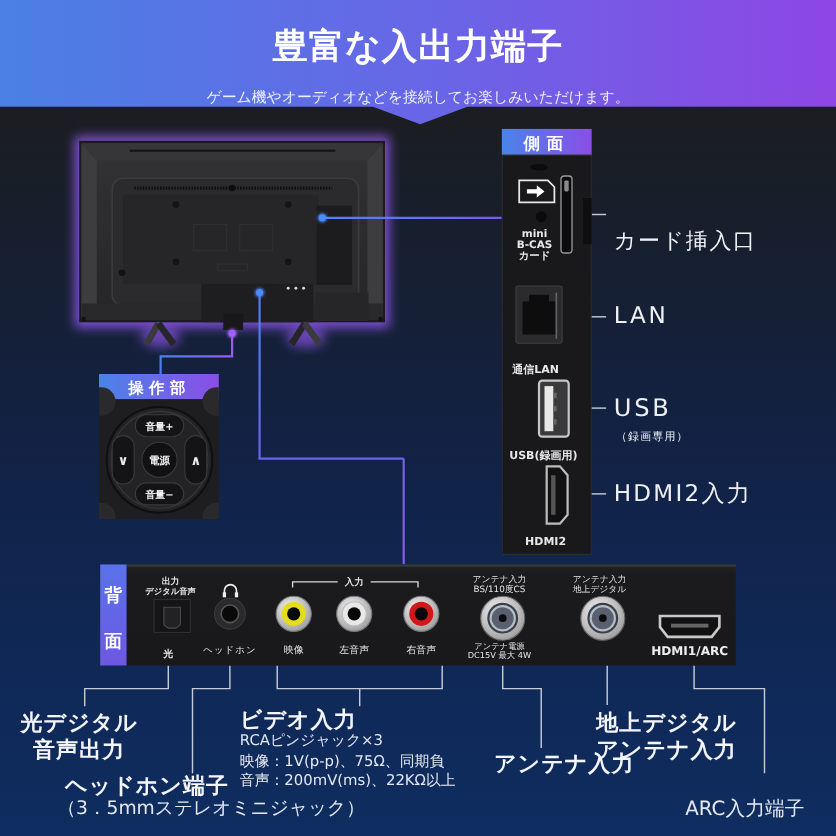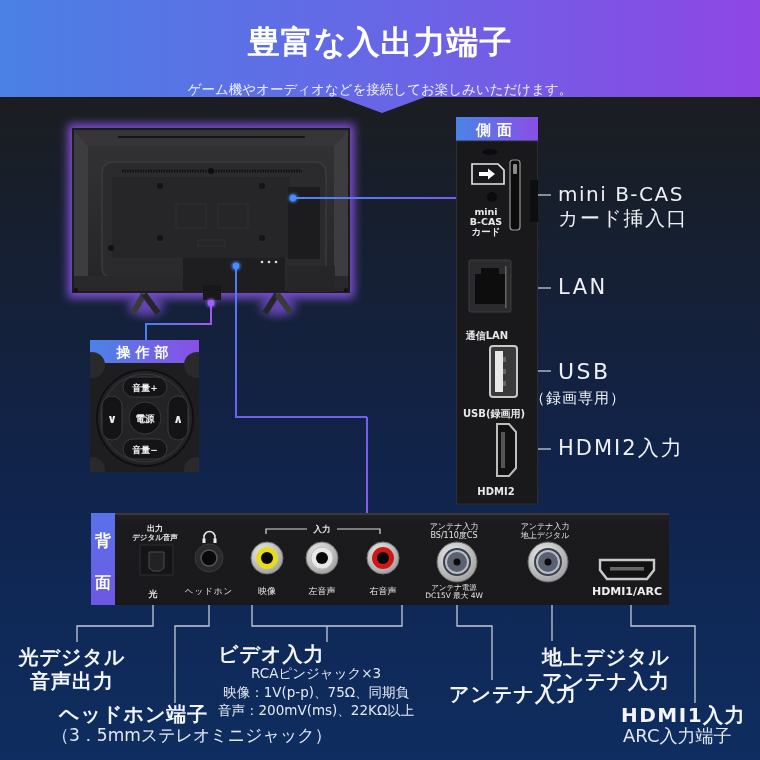--- a/index.html
+++ b/index.html
@@ -10,21 +10,21 @@
   #header { left:0; top:0; width:760px; height:97px;
     background:linear-gradient(90deg,#4a80e4 0%,#6767e6 50%,#8e46e4 100%); }
   #title { left:0; top:22px; width:760px; text-align:center; font-family:"DejaVu Serif", serif;
     font-size:32px; font-weight:bold; color:#ffffff; letter-spacing:1px; line-height:40px; }
   #subtitle { left:0; top:68px; width:760px; text-align:center; font-size:13.5px; color:#eef0ff; line-height:18px;margin-top:12px; }
   #pointer { left:336px; top:96px; width:0; height:0; border-left:46px solid transparent;
     border-right:46px solid transparent; border-top:17px solid #6866e6; }
   svg text { font-family:"DejaVu Sans", sans-serif; }
   .callout { position:absolute; color:#f3f5fa; font-weight:bold; font-size:20px; line-height:24px;
     white-space:nowrap; letter-spacing:1px; }
-  .callout-sub { position:absolute; color:#e3e8f2; font-size:13.5px; line-height:18.5px; white-space:nowrap;text-align:center; }
+  .callout-sub { position:absolute; color:#e3e8f2; font-size:13.5px; line-height:18.5px; white-space:nowrap; }
   .r-callout { position:absolute; left:558px; color:#eef0f4; font-size:20px; line-height:24px;
     white-space:nowrap; letter-spacing:1.5px; }
 </style>
 </head>
 <body>
 
 <div id="canvas">
 
   <div id="header" class="abs"></div>
   <div id="title" class="abs">豊富な入出力端子</div>
@@ -179,25 +179,24 @@
 
     <g>
       <g transform="translate(39,305)">
         <path d="M2 2 H14 L21 10 V46 L14 54 H2 Z" fill="#111" stroke="#bdbdbd" stroke-width="2"></path>
         <rect x="6" y="10" width="4" height="36" fill="#555"></rect>
       </g>
       <text x="40" y="378" text-anchor="middle" font-size="10" font-weight="bold" fill="#e8e8e8">HDMI2</text>
     </g>
   </svg>
 
-  <div class="r-callout" style="top:182px">mini B-CAS</div>
   <div class="r-callout" style="top:206px">カード挿入口</div>
   <div class="r-callout" style="top:275px;font-size:21px;letter-spacing:2.5px">LAN</div>
   <div class="r-callout" style="top:360px;font-size:22px;letter-spacing:2.5px">USB</div>
-  <div class="r-callout" style="top:386px;font-size:15px;letter-spacing:1px;left:530px">（録画専用）</div>
+  <div class="r-callout" style="top:386px;font-size:10px;letter-spacing:1px;left:560px">（録画専用）</div>
   <div class="r-callout" style="top:436px;font-size:21px;letter-spacing:2px">HDMI2入力</div>
 
   <svg class="abs" style="left:90px;top:340px" width="109" height="132" viewBox="0 0 109 132">
     <defs>
       <linearGradient id="gHead2" x1="0" y1="0" x2="1" y2="0">
         <stop offset="0" stop-color="#4a84e8"></stop>
           <stop offset="1" stop-color="#8a4ee6"></stop>
       </linearGradient>
     </defs>
     <rect x="0" y="0" width="109" height="23" fill="url(#gHead2)"></rect>
@@ -350,16 +349,15 @@
 
   <div class="callout" style="left:449px;top:683px;line-height:23px">
     <div>アンテナ入力</div>
   </div>
 
   <div class="callout" style="left:542px;top:645px">
     <div>地上デジタル</div>
     <div>アンテナ入力</div>
   </div>
 
-  <div class="callout" style="left:621px;top:703px;letter-spacing:1.5px">HDMI1入力</div>
   <div class="callout-sub" style="left:623px;top:727px;font-size:18px">ARC入力端子</div>
 
 </div>
 
 </body></html>

